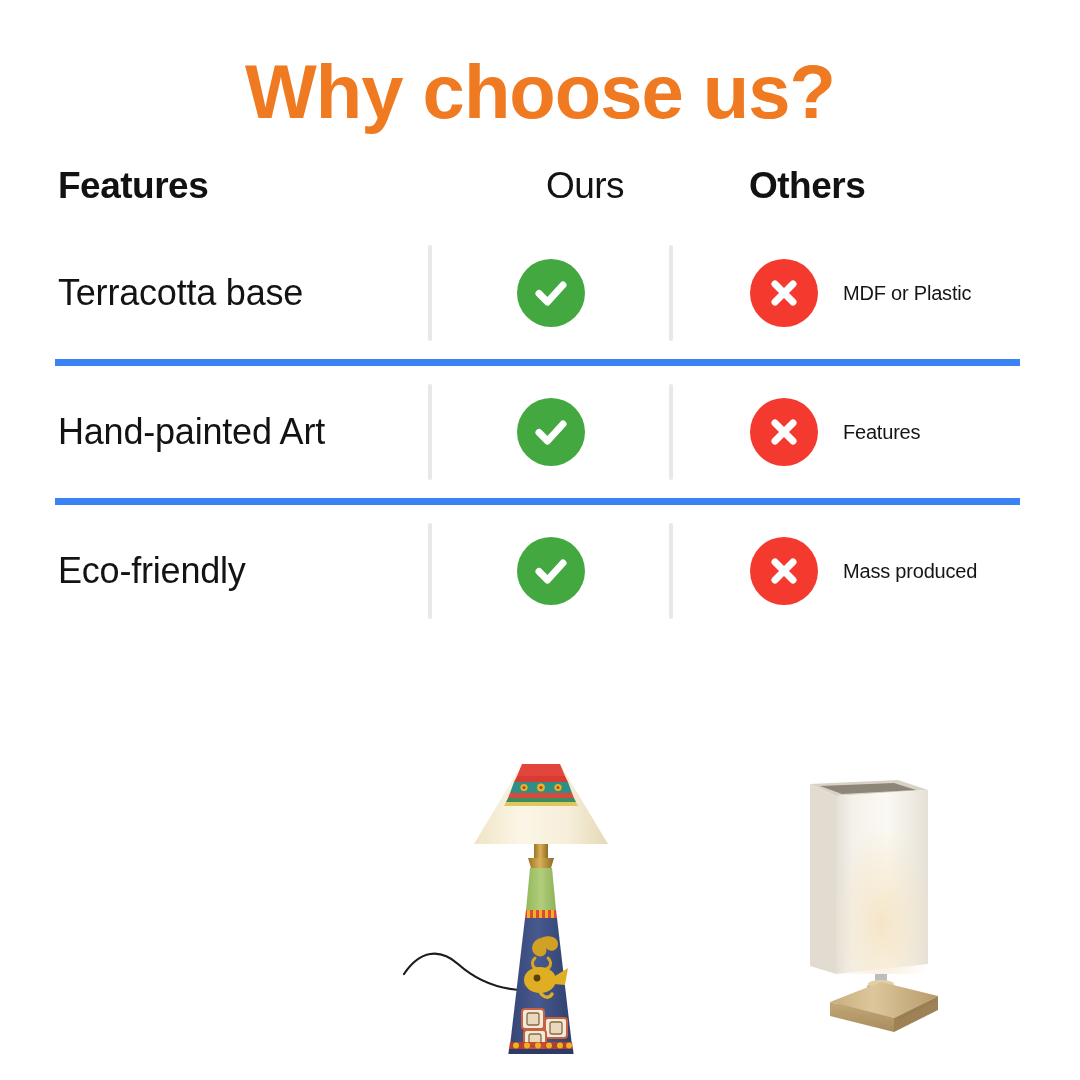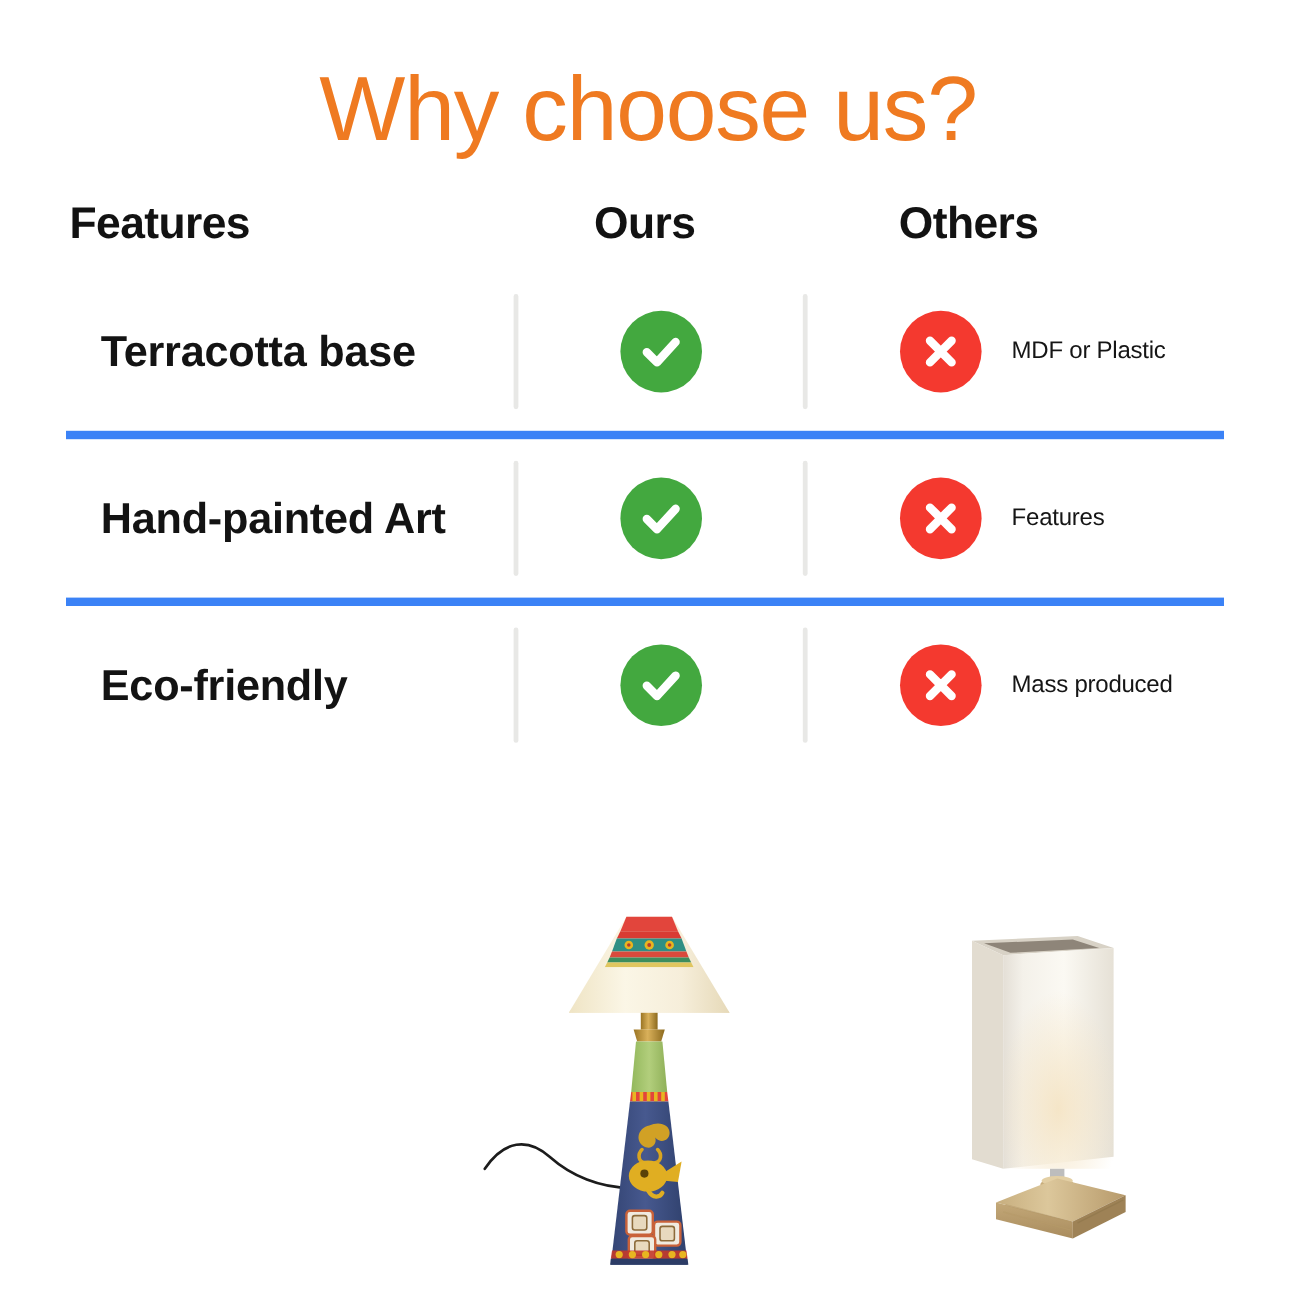--- a/index.html
+++ b/index.html
@@ -17,21 +17,21 @@
   }
 
   
   .title {
     position: absolute;
     left: 0;
     top: 48px;
     width: 1080px;
     text-align: center;
     font-size: 76px;
-    font-weight: 400;
+    font-weight: 700;
     letter-spacing: -1px;
     color: #EF7A21;
   }
 
   
   .table {
     position: absolute;
     left: 55px;
     top: 165px;
     width: 965px;
@@ -48,23 +48,23 @@
     font-size: 37px;
     font-weight: 700;
     color: #121212;
     letter-spacing: -0.5px;
   }
   .head-ours {
     position: absolute;
     left: 440px;
     top: 0;
     width: 180px;
-    text-align: left;
+    text-align: center;
     font-size: 37px;
-    font-weight: 700;
+    font-weight: 400;
     color: #121212;
     letter-spacing: -0.5px;
   }
   .head-others {
     position: absolute;
     left: 694px;
     top: 0;
     font-size: 37px;
     font-weight: 700;
     color: #121212;
@@ -78,25 +78,24 @@
     border-top: 7px solid #3b82f6;
   }
   .row.first { border-top: none; }
 
   .row-label {
     position: absolute;
     left: 3px;
     top: 50%;
     transform: translateY(-50%);
     font-size: 36px;
-    font-weight: 700;
+    font-weight: 400;
     color: #131313;
     letter-spacing: -0.2px;
     white-space: nowrap;
-    margin-left: 26px;
   }
 
   .vdiv {
     position: absolute;
     top: 18px;
     bottom: 18px;
     width: 4px;
     background: #E8E8E6;
     border-radius: 2px;
   }

